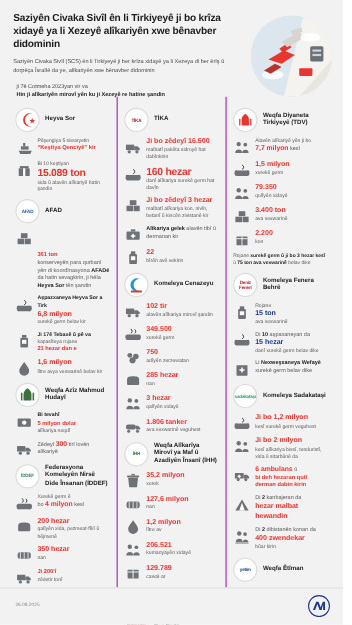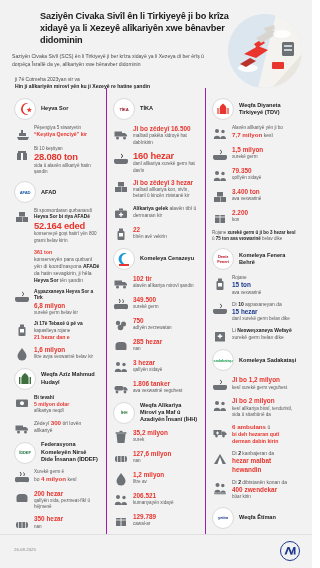--- a/index.html
+++ b/index.html
@@ -20,21 +20,20 @@
     background: #f2f2f2;
     padding: 10px 12px 0 12px;
   }
   .title {
     width: 196px;
     font-size: 9.2px;
     line-height: 12px;
     font-weight: bold;
     color: #1c1c1c;
     letter-spacing: -0.15px;
-    margin-left: 28px;
   }
   .subtitle {
     width: 196px;
     margin-top: 7px;
     font-size: 5.1px;
     line-height: 7.6px;
     color: #4a4a4a;
   }
   .note-block {
     width: 200px;
@@ -256,43 +255,37 @@
         <div class="item">
           <div class="icon">
             <svg viewBox="0 0 14 14" xmlns="http://www.w3.org/2000/svg" fill="#6e7276">
               <rect x="2" y="5" width="10" height="7" rx="0.5"></rect>
               <rect x="3" y="3" width="8" height="2"></rect>
               <rect x="6" y="5" width="2" height="7" fill="#fff"></rect>
             </svg>
           </div>
           <div class="item-body">
             <div class="lbl">Bi 10 keştiyan</div>
-            <div class="v-big">28.080 ton</div>
+            <div class="v-big">15.089 ton</div>
             <div class="lbl">xida û alavên alîkariyê hatin şandin</div>
           </div>
         </div>
         <div class="org">
           <div class="org-badge">
             <div class="txt" style="color: rgb(27, 90, 168);">AFAD</div>
           </div>
           <div class="org-name">AFAD</div>
         </div>
         <div class="item">
           <div class="icon">
             <svg viewBox="0 0 14 14" xmlns="http://www.w3.org/2000/svg" fill="#6e7276">
               <rect x="1" y="7" width="6" height="5"></rect>
               <rect x="7.5" y="7" width="5.5" height="5"></rect>
               <rect x="4" y="2" width="6" height="4.5"></rect>
             </svg>
-          </div>
-          <div class="item-body">
-            <div class="lbl">Bi sponsordaran qurbanandi</div>
-            <div class="lbl-b">Heyva Sor bi riya AFADê</div>
-            <div class="v-big">52.164 eded</div>
-            <div class="lbl">konserveyê goşt hatirî yên 800 grami belav kirin</div>
           </div>
         </div>
         <div class="item">
           <div class="icon"></div>
           <div class="item-body">
             <div class="v-small">361 ton</div>
             <div class="mixed">konserveyên para qurbanî yên di koordînasyona <b>AFADê</b> da hatin sevagkirin, ji hêla <b>Heyva Sor</b> tên şandin</div>
           </div>
         </div>
         <div class="item">

